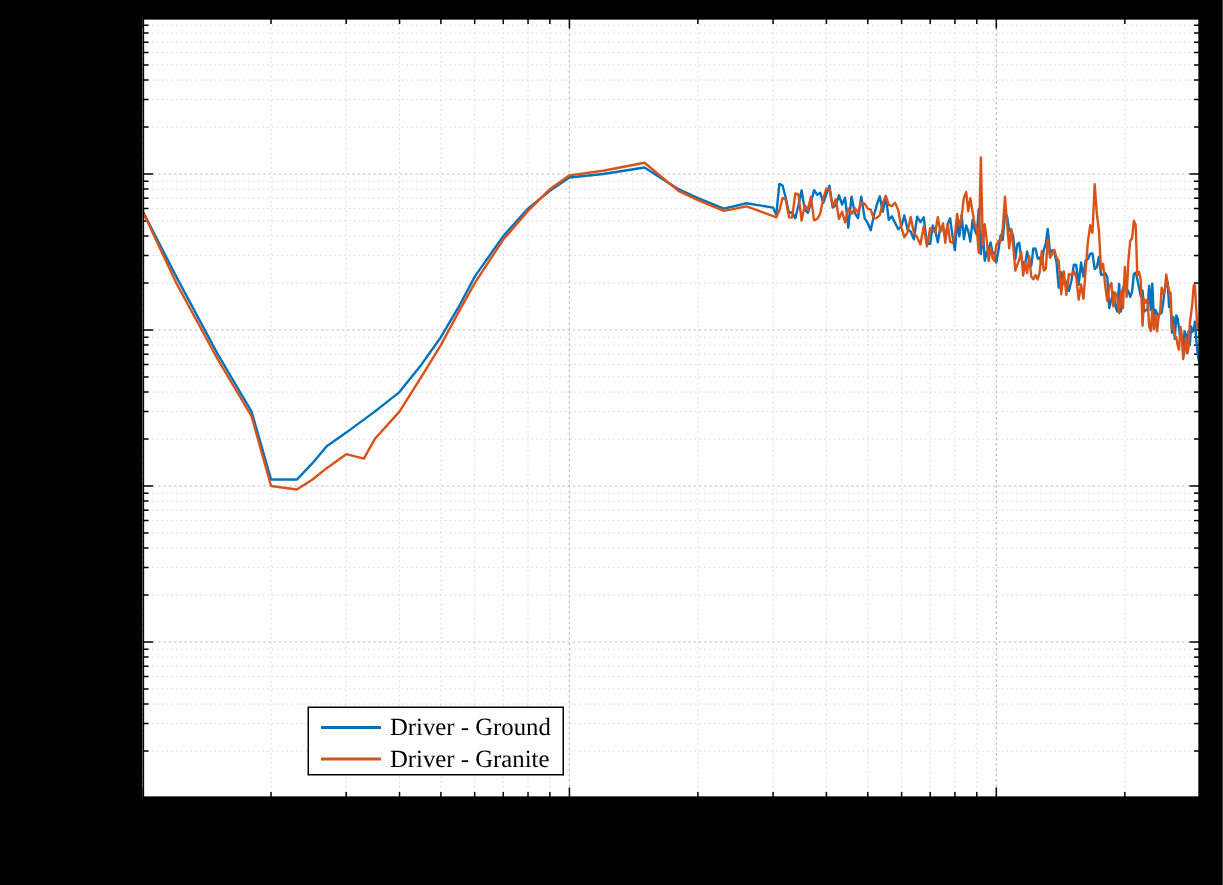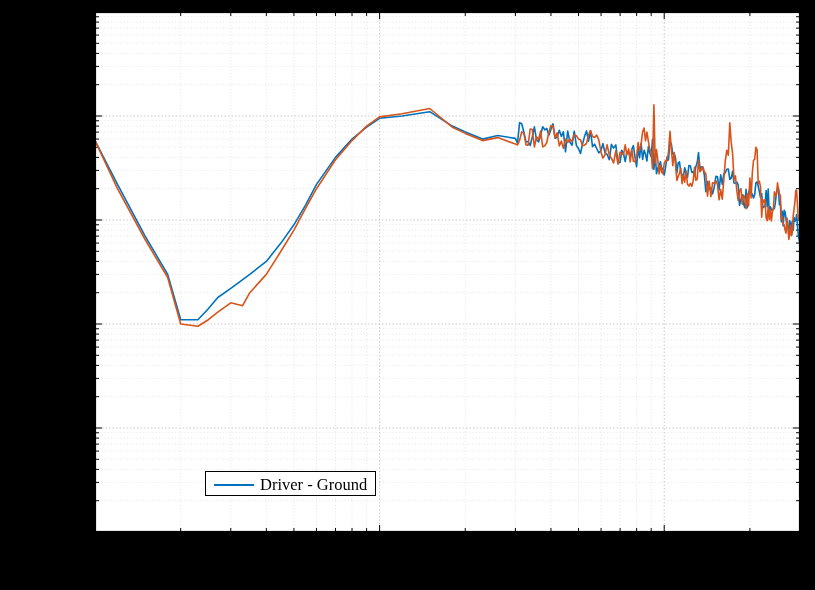--- a/index.html
+++ b/index.html
@@ -266,15 +266,19 @@
           <path d="M0.0 128.6 L22.5 176.7 L50.1 227.5 L72.7 265.5 L85.7 312.0 L102.9 314.3 L113.3 307.7 L122.8 300.1 L135.8 290.8 L147.6 293.7 L154.8 280.7 L171.3 262.4 L185.9 239.3 L198.9 218.1 L210.7 196.1 L221.5 176.7 L240.5 147.7 L257.0 128.6 L271.6 114.1 L284.6 104.9 L307.1 101.8 L334.7 96.5 L357.3 115.2 L370.3 121.4 L387.6 128.6 L402.7 125.6 L420.4 132.1 L422.5 133.0 L424.6 128.4 L426.7 119.9 L428.9 121.3 L431.0 132.9 L433.1 133.1 L435.2 117.0 L437.3 117.6 L439.4 135.0 L441.5 124.8 L443.6 127.8 L445.6 119.1 L447.7 134.9 L449.8 133.9 L451.8 130.5 L453.9 120.0 L456.0 113.6 L458.0 114.2 L460.1 125.5 L462.2 120.8 L464.3 133.9 L466.4 129.1 L468.4 136.3 L470.5 127.0 L472.7 130.5 L474.9 126.9 L477.0 129.5 L479.2 122.9 L481.4 123.8 L483.5 127.1 L485.5 127.7 L487.5 133.7 L489.5 133.2 L491.5 131.4 L493.5 123.3 L495.5 118.6 L497.5 124.6 L499.6 125.4 L501.7 123.1 L503.8 127.9 L505.9 139.7 L507.9 146.1 L510.0 142.9 L512.1 132.7 L514.3 143.1 L516.4 146.1 L518.6 151.0 L520.8 138.9 L523.0 152.2 L525.1 140.2 L526.8 141.7 L528.5 142.8 L530.2 132.8 L531.9 142.6 L533.7 136.9 L535.2 149.9 L536.8 137.3 L538.4 149.3 L540.0 149.8 L541.6 145.0 L543.1 130.6 L544.6 138.9 L546.1 132.1 L547.6 119.9 L549.1 116.0 L550.5 128.8 L551.9 120.1 L553.4 129.6 L554.8 137.4 L556.2 140.4 L557.5 156.6 L558.9 92.9 L560.2 151.4 L561.5 137.5 L562.9 148.8 L564.1 162.0 L565.4 153.0 L566.7 160.1 L567.9 161.8 L569.2 151.5 L570.6 148.6 L572.1 148.9 L573.5 140.1 L575.0 119.2 L576.4 137.8 L577.8 153.6 L579.1 140.6 L580.5 152.4 L581.9 168.5 L583.2 164.4 L584.5 161.0 L585.8 156.2 L587.1 171.7 L588.4 163.2 L589.7 170.1 L591.1 159.0 L592.5 172.3 L593.9 174.1 L595.4 171.3 L596.8 174.3 L598.1 169.4 L599.5 155.4 L600.8 168.3 L602.2 167.2 L603.5 147.8 L605.0 159.8 L606.4 157.5 L607.9 154.6 L609.3 159.7 L610.8 161.8 L612.5 184.2 L614.2 169.0 L615.9 184.6 L617.6 170.7 L619.3 171.4 L620.9 168.8 L622.5 172.8 L624.1 187.8 L625.7 177.6 L627.3 187.2 L628.8 167.6 L630.3 148.8 L631.8 138.2 L633.3 143.2 L634.8 110.8 L636.2 130.4 L637.6 141.4 L639.0 167.7 L640.4 163.9 L641.9 179.2 L643.2 188.7 L644.5 179.0 L645.9 176.7 L647.2 192.2 L648.5 183.1 L649.8 185.7 L651.1 196.8 L652.3 182.1 L653.6 193.6 L654.9 166.0 L656.1 185.9 L657.3 161.2 L658.5 148.5 L659.7 146.9 L660.9 135.2 L662.1 137.9 L663.2 171.5 L664.4 169.3 L665.5 174.6 L666.7 205.2 L667.8 187.5 L668.9 189.9 L670.0 187.5 L671.1 205.7 L672.2 208.6 L673.2 194.6 L674.3 207.6 L675.3 197.6 L676.4 209.0 L677.4 199.3 L678.4 196.6 L679.4 179.8 L680.4 183.8 L681.5 182.5 L682.5 170.9 L683.4 176.8 L684.4 182.1 L685.4 183.3 L686.3 207.0 L687.3 204.5 L688.2 212.0 L689.2 212.8 L690.1 218.1 L691.0 221.1 L692.0 206.0 L692.9 211.9 L693.8 227.4 L694.7 222.2 L695.6 213.1 L696.5 223.1 L697.3 220.2 L698.2 203.8 L699.1 196.8 L699.9 190.2 L700.8 178.3 L701.6 178.2 L702.5 193.7 L703.3 206.7 L704.2 204.3 L705.0 212.8 " fill="none" stroke="#D95319" stroke-width="1.6" stroke-linejoin="round" stroke-linecap="round"></path>
         </g>
       <rect x="0.5" y="0.5" width="704" height="519" fill="none" stroke="#000" stroke-width="1.2"></rect>
     </svg>
 
     <div class="legend">
       <div class="legend-row">
         <span class="legend-swatch" style="background:#0072BD"></span>
         <span>Driver - Ground</span>
       </div>
+      <div class="legend-row">
+        <span class="legend-swatch" style="background:#D95319"></span>
+        <span>Driver - Granite</span>
+      </div>
     </div>
   </div>
 </div>
 
 </body></html>

